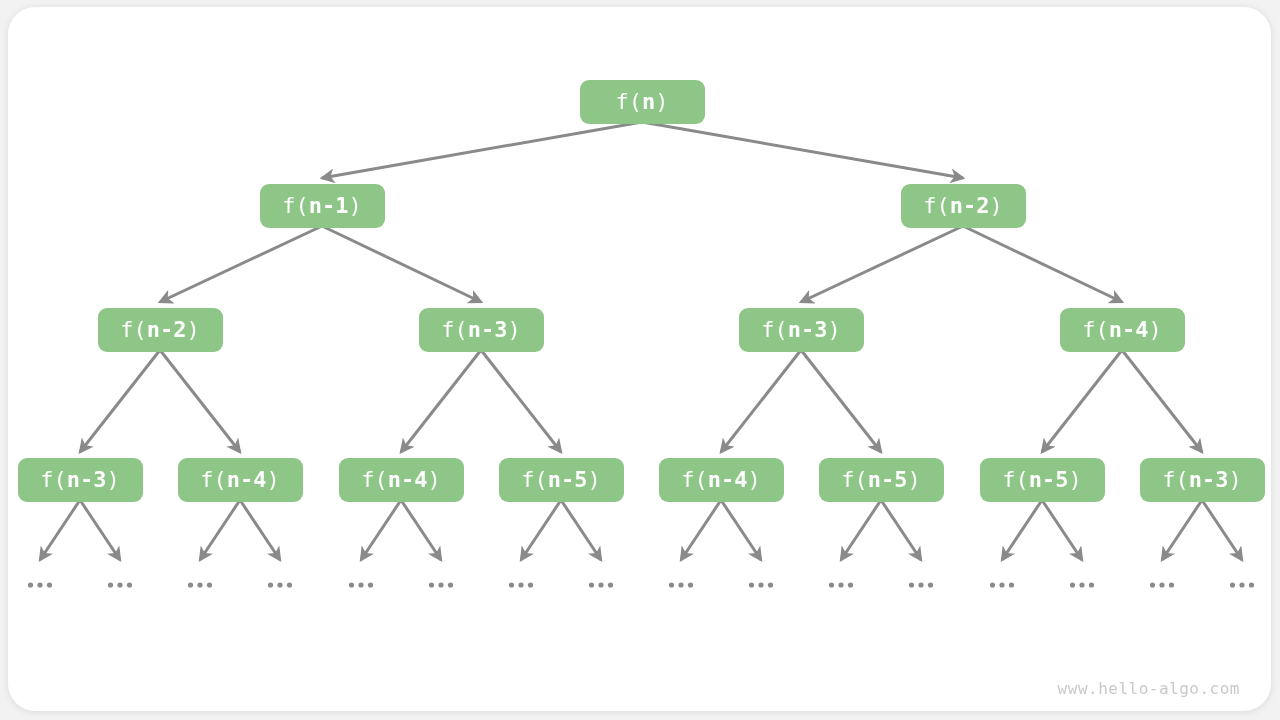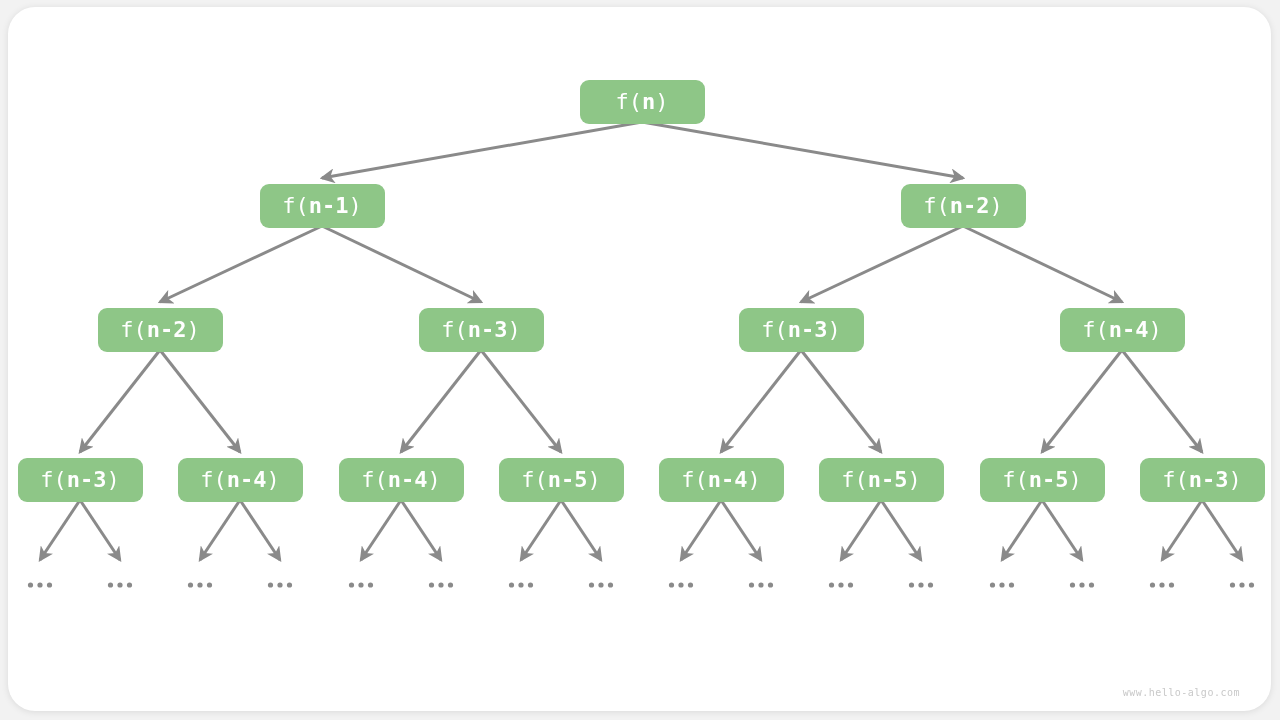--- a/index.html
+++ b/index.html
@@ -46,21 +46,21 @@
     font-size: 22px;
     line-height: 1;
     white-space: nowrap;
   }
   .node .pre, .node .post { font-weight: 400; }
   .node .arg { font-weight: 700; }
   #watermark {
     position: absolute;
     right: 40px;
     bottom: 22px;
-    font-size: 10px;
+    font-size: 16px;
     letter-spacing: 0.5px;
     color: var(--watermark-color, #c9c9c9);
   }
 </style>
 </head>
 <body>
 
 <div id="stage">
   <div id="card"></div>
 

